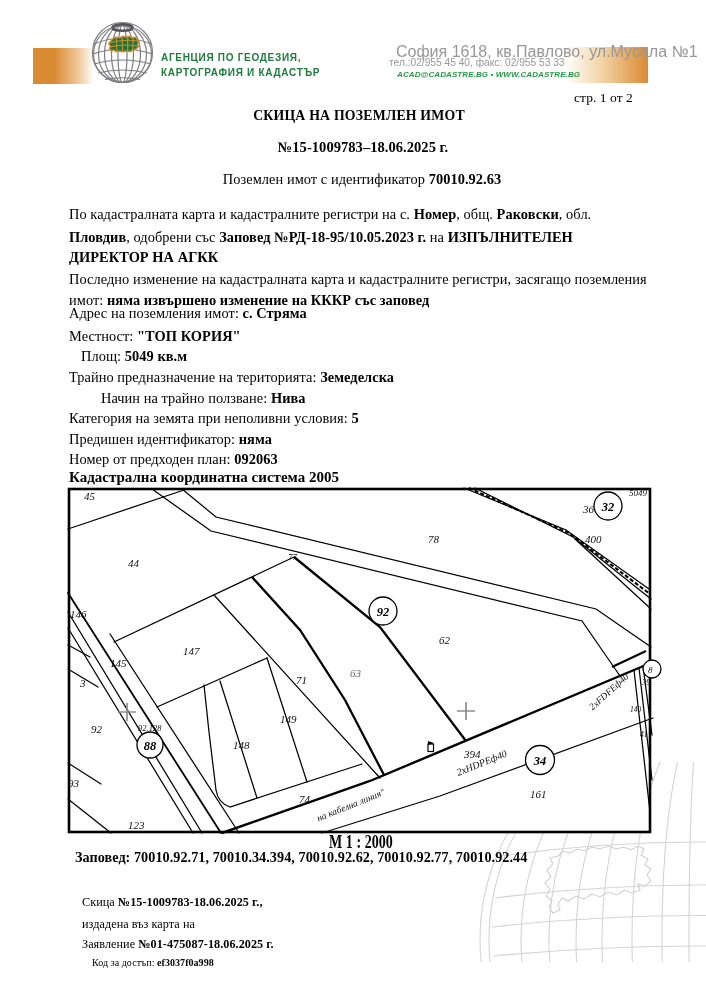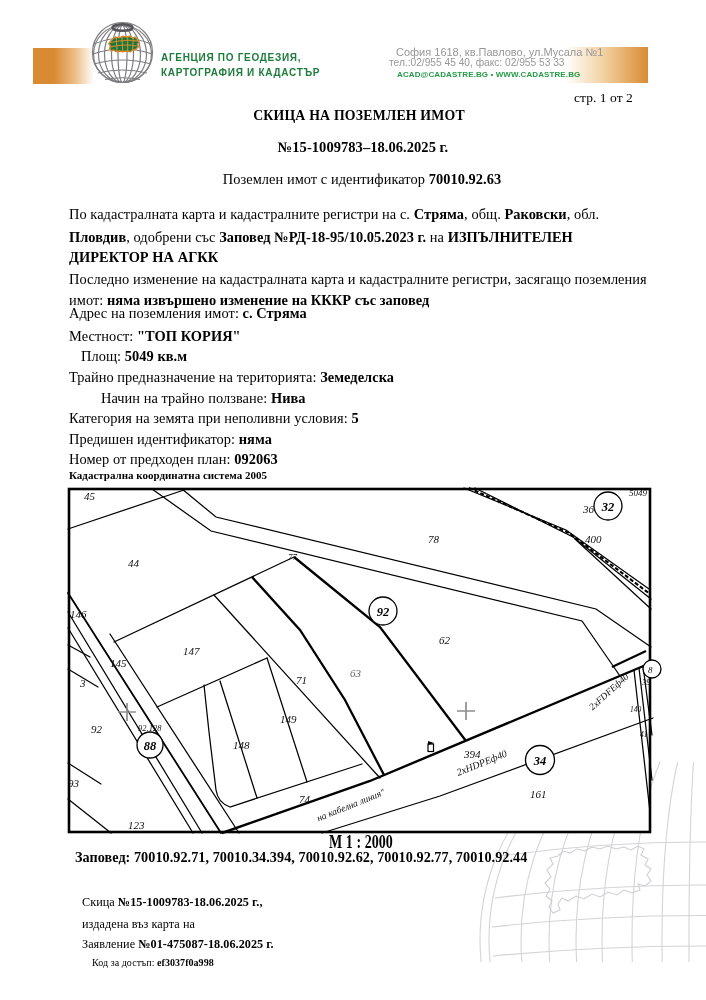--- a/index.html
+++ b/index.html
@@ -60,50 +60,50 @@
 <path d="M20 29 Q38 24 55 27" stroke="#d8892c" fill="none" stroke-width="1.4"></path>
 <path d="M21 34 Q38 30 53 33" stroke="#d8892c" fill="none" stroke-width="1.4"></path>
 <path d="M28 22 L29 39 M35 21 L36 40 M42 21 L42 39 M49 22 L48 38" stroke="#d8892c" fill="none" stroke-width="1.4"></path>
 </g>
 </svg>
 
 <div class="abs" style="left:161px;top:51px;font-family:'Liberation Sans',sans-serif;font-size:10px;font-weight:bold;color:#1e7c3c;letter-spacing:0.7px;line-height:14.5px;">АГЕНЦИЯ ПО ГЕОДЕЗИЯ,<br>КАРТОГРАФИЯ И КАДАСТЪР</div>
 
 <div class="abs" style="left:565px;top:47px;width:83px;height:36px;background:linear-gradient(90deg,#ffffff 0%,#f2d3a4 45%,#d98b33 100%);"></div>
 
-<div class="abs" style="left:396px;top:46px;font-family:'Liberation Sans',sans-serif;font-size:11px;color:#979797;line-height:12px;">София 1618, кв.Павлово, ул.Мусала №1</div>
+<div class="abs" style="left:396px;top:46px;font-family:'Liberation Sans',sans-serif;font-size:16px;color:#979797;line-height:12px;">София 1618, кв.Павлово, ул.Мусала №1</div>
 <div class="abs" style="left:389px;top:57px;font-family:'Liberation Sans',sans-serif;font-size:10.2px;color:#979797;line-height:12px;">тел.:02/955 45 40, факс: 02/955 53 33</div>
 
-<div class="abs" style="left:397px;top:70px;font-family:'Liberation Sans',sans-serif;font-size:8px;color:#259a48;font-weight:bold;letter-spacing:0.1px;">ACAD@CADASTRE.BG • WWW.CADASTRE.BG</div>
+<div class="abs" style="left:397px;top:70px;font-family:'Liberation Sans',sans-serif;font-size:8px;color:#259a48;font-weight:bold;letter-spacing:0.1px;font-style:italic;">ACAD@CADASTRE.BG • WWW.CADASTRE.BG</div>
 
 <div class="abs ser" style="left:574px;top:90px;font-size:13.5px;">стр. 1 от 2</div>
 
 <div class="abs ser b" style="top:108px;left:6px;width:706px;text-align:center;font-size:13.8px;letter-spacing:0.2px;">СКИЦА НА ПОЗЕМЛЕН ИМОТ</div>
 
 <div class="abs ser b" style="top:139px;left:10px;width:706px;text-align:center;font-size:14.5px;">№15-1009783–18.06.2025 г.</div>
 
 <div class="abs ser" style="top:171px;left:9px;width:706px;text-align:center;font-size:14.4px;">Поземлен имот с идентификатор <span class="b">70010.92.63</span></div>
 
-<div class="abs ser" style="left:69px;top:206px;">По кадастралната карта и кадастралните регистри на с. <span class="b">Стряма</span>, общ. <span class="b">Раковски</span>, обл.</div>
+<div class="abs ser" style="left:69px;top:206px;">По кадастралната карта и кадастралните регистри на с. <span class="b">Номер</span>, общ. <span class="b">Раковски</span>, обл.</div>
 <div class="abs ser" style="left:69px;top:229px;"><span class="b">Пловдив</span>, одобрени със <span class="b">Заповед №РД-18-95/10.05.2023 г.</span> на <span class="b">ИЗПЪЛНИТЕЛЕН</span></div>
 <div class="abs ser b" style="left:69px;top:249px;">ДИРЕКТОР НА АГКК</div>
 
 <div class="abs ser" style="left:69px;top:271px;">Последно изменение на кадастралната карта и кадастралните регистри, засягащо поземления</div>
 <div class="abs ser" style="left:69px;top:292px;">имот: <span class="b">няма извършено изменение на КККР със заповед</span></div>
 
 <div class="abs ser" style="left:69px;top:305px;">Адрес на поземления имот: <span class="b">с. Стряма</span></div>
 <div class="abs ser" style="left:69px;top:328px;">Местност: <span class="b">"ТОП КОРИЯ"</span></div>
 <div class="abs ser" style="left:81px;top:348px;font-family:Liberation Serif, serif;">Площ: <span class="b">5049 кв.м</span></div>
 <div class="abs ser" style="left:69px;top:369px;">Трайно предназначение на територията: <span class="b">Земеделска</span></div>
 <div class="abs ser" style="left:69px;top:390px;margin-left:32px;">Начин на трайно ползване: <span class="b">Нива</span></div>
 <div class="abs ser" style="left:69px;top:410px;">Категория на земята при неполивни условия: <span class="b">5</span></div>
 <div class="abs ser" style="left:69px;top:431px;">Предишен идентификатор: <span class="b">няма</span></div>
 <div class="abs ser" style="left:69px;top:451px;">Номер от предходен план: <span class="b">092063</span></div>
 
-<div class="abs ser b" style="left:69px;top:469px;font-size:11px;letter-spacing:0px;">Кадастрална координатна система 2005</div>
+<div class="abs ser b" style="left:69px;top:469px;font-size:15px;letter-spacing:0px;">Кадастрална координатна система 2005</div>
 
 <svg class="abs" style="left:0;top:0;z-index:1;" width="706" height="1000" viewBox="0 0 706 1000">
 
 <rect x="69" y="489" width="581" height="343" fill="#fff" stroke="#000" stroke-width="2.6"></rect>
 <g stroke="#000" fill="none" stroke-width="1.25" stroke-linecap="round">
 
 <path d="M68 529 L187 489"></path>
 
 <path d="M182 489 L216 517 L596 609 L651 647"></path>
 

